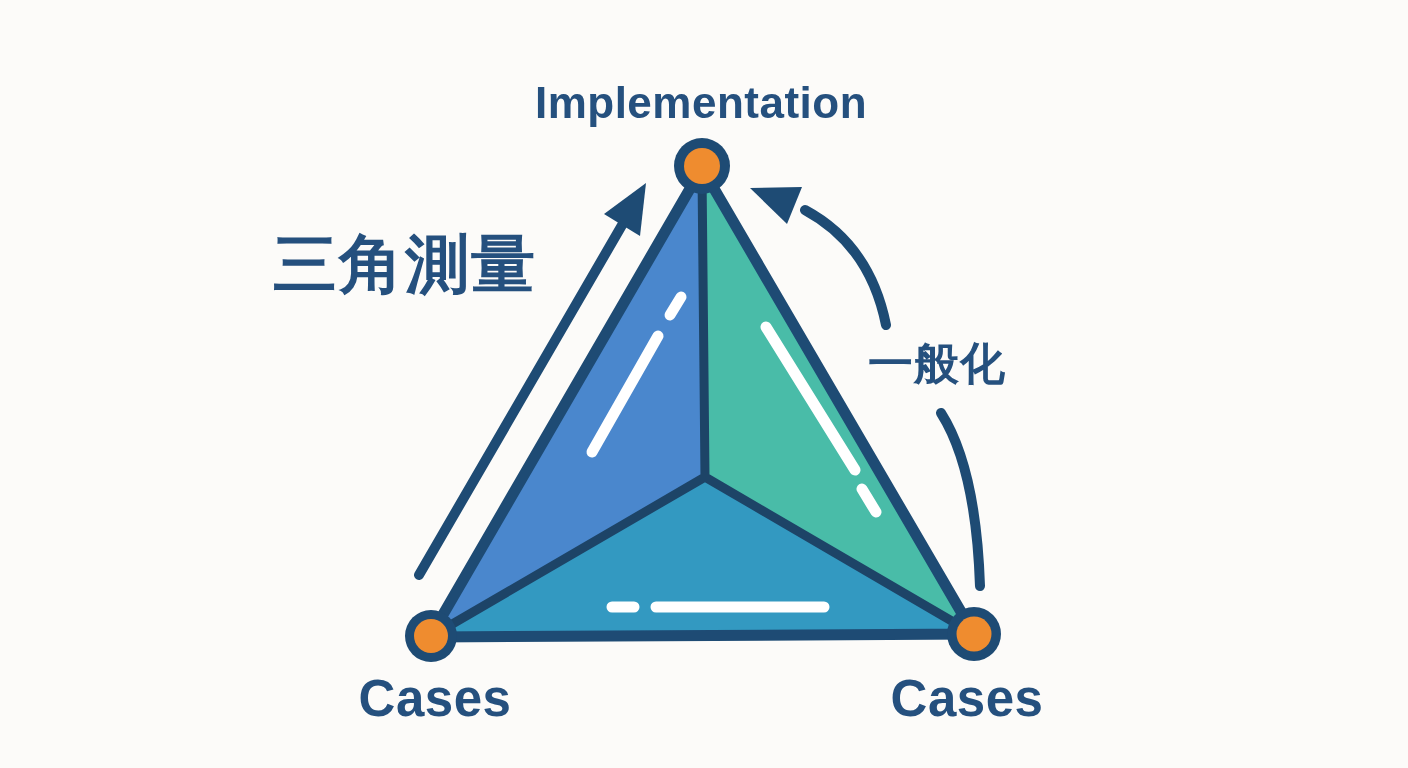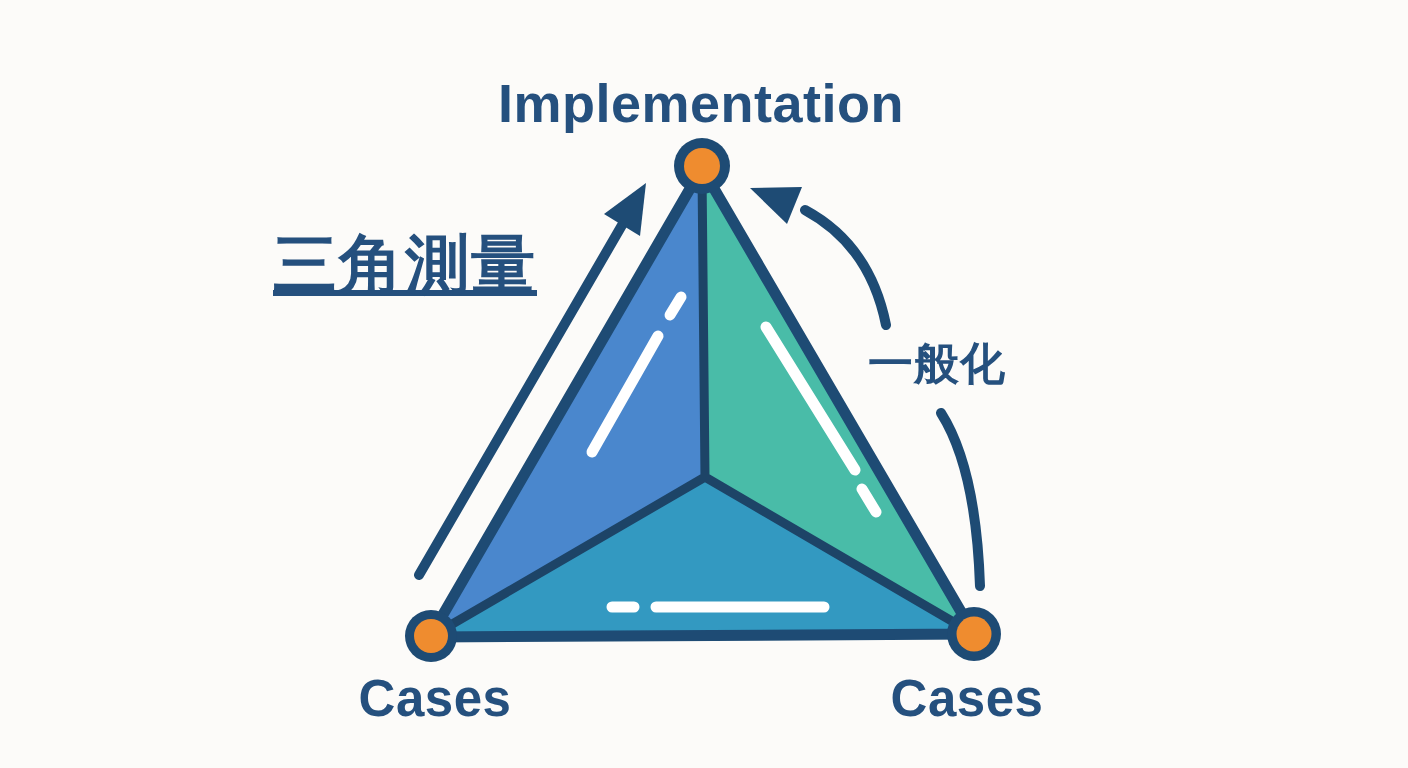--- a/index.html
+++ b/index.html
@@ -14,24 +14,24 @@
   .stage svg { position: absolute; left: 0; top: 0; display: block; }
   .label {
     position: absolute;
     transform: translate(-50%, -50%);
     font-weight: bold;
     color: var(--c-label_text, #25507e);
     white-space: nowrap;
     line-height: 1;
     letter-spacing: 0.5px;
   }
-  .label--title   { left: 701px; top: 103px; font-size: 54px; }
+  .label--title   { left: 701px; top: 103px; font-size: 44px; }
   .label--caseL   { left: 435px; top: 698px; font-size: 51px; }
   .label--caseR   { left: 967px; top: 698px; font-size: 51px; }
-  .label--cjkL    { left: 405px; top: 264px; font-size: 64px; letter-spacing: 2px; text-decoration: underline; }
+  .label--cjkL    { left: 405px; top: 264px; font-size: 64px; letter-spacing: 2px; }
   .label--cjkR    { left: 937px; top: 363px; font-size: 45px; letter-spacing: 1px; }
 </style>
 </head>
 <body>
 
 <div class="stage">
 
   <svg width="1408" height="768" viewBox="0 0 1408 768">
 
     <g>

